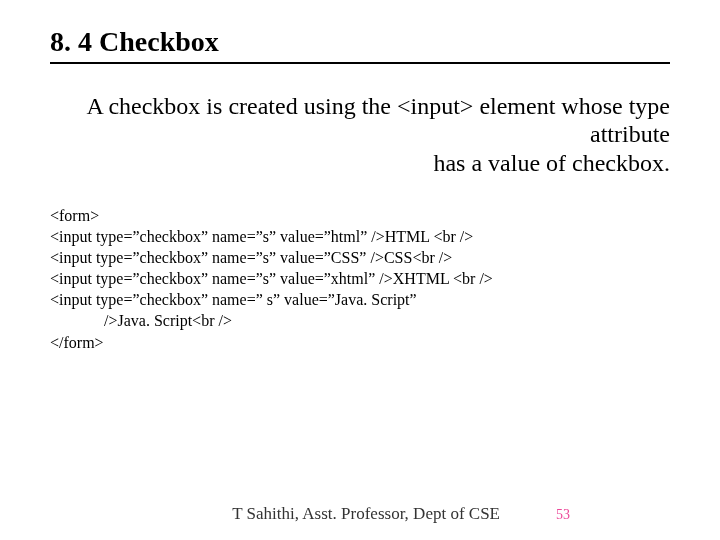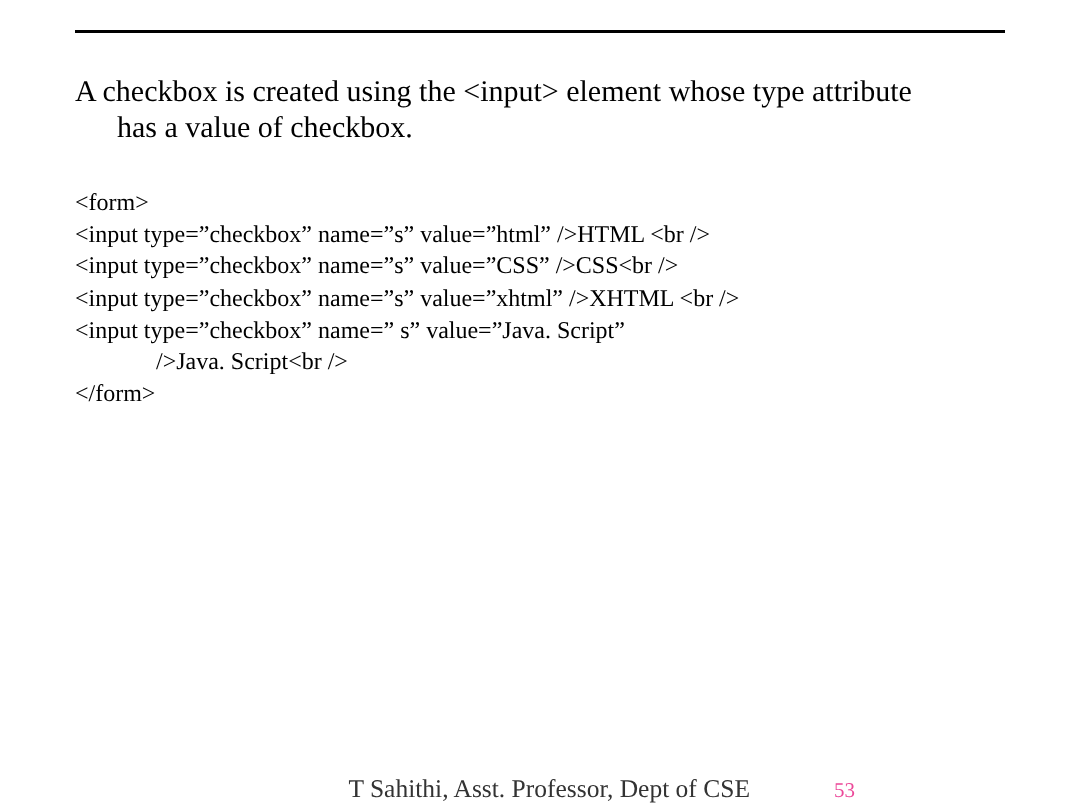--- a/index.html
+++ b/index.html
@@ -24,39 +24,40 @@
     margin-top: 6px;
     margin-bottom: 4px;
   }
   .title-rule {
     border: none;
     border-top: 2px solid #000;
     margin: 0 0 28px 0;
     width: 100%;
   }
   .para {
-    font-size: 20px;
+    font-size: 24px;
     line-height: 1.18;
     margin: 0 0 28px 0;
+    text-align: right;
   }
   .para .indent-cont {
     display: block;
     padding-left: 28px;
   }
   .code {
     font-size: 16px;
     line-height: 1.32;
   }
   .code .wrap-indent {
     padding-left: 54px;
     display: block;
   }
   .footer {
     position: absolute;
-    bottom: 4px;
+    bottom: 16px;
     left: 0;
     width: 620px;
     box-sizing: border-box;
     padding: 0 50px;
   }
   .footer-line {
     display: flex;
     justify-content: flex-end;
     align-items: baseline;
     gap: 56px;
@@ -69,20 +70,21 @@
   .pageno {
     font-size: 14px;
     color: #ec4899;
   }
 </style>
 </head>
 <body>
 
 <div class="slide">
 
+  <div class="title">8. 4 Checkbox</div>
   <hr class="title-rule">
 
   <p class="para">
     <span>A checkbox is created using the &lt;input&gt; element whose type attribute</span>
     <span class="indent-cont">has a value of checkbox.</span>
   </p>
 
   <div class="code">
     <div>&lt;form&gt;</div>
     <div>&lt;input type=”checkbox” name=”s” value=”html” /&gt;HTML &lt;br /&gt;</div>

